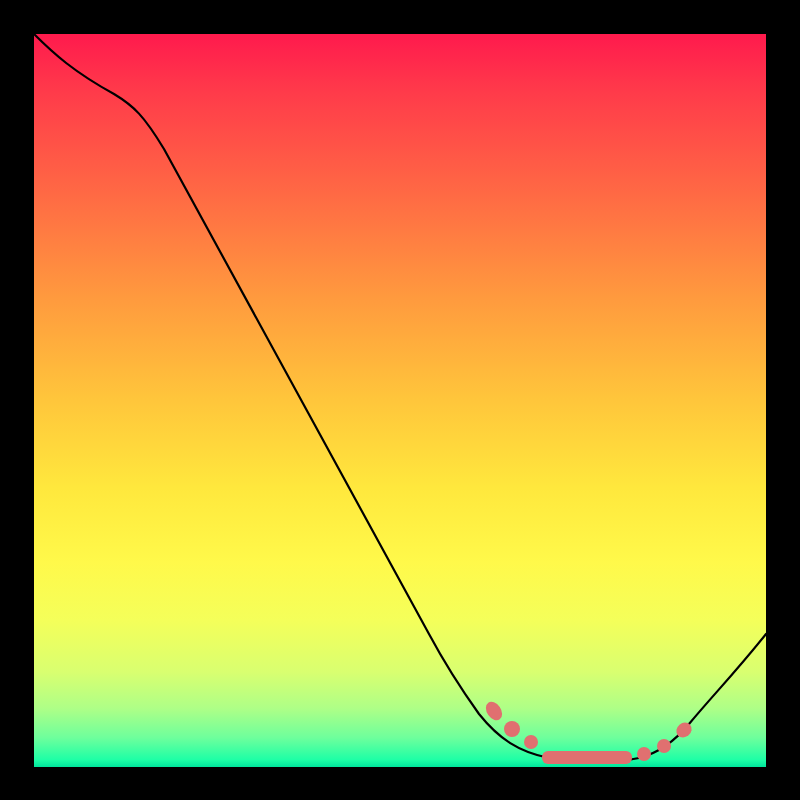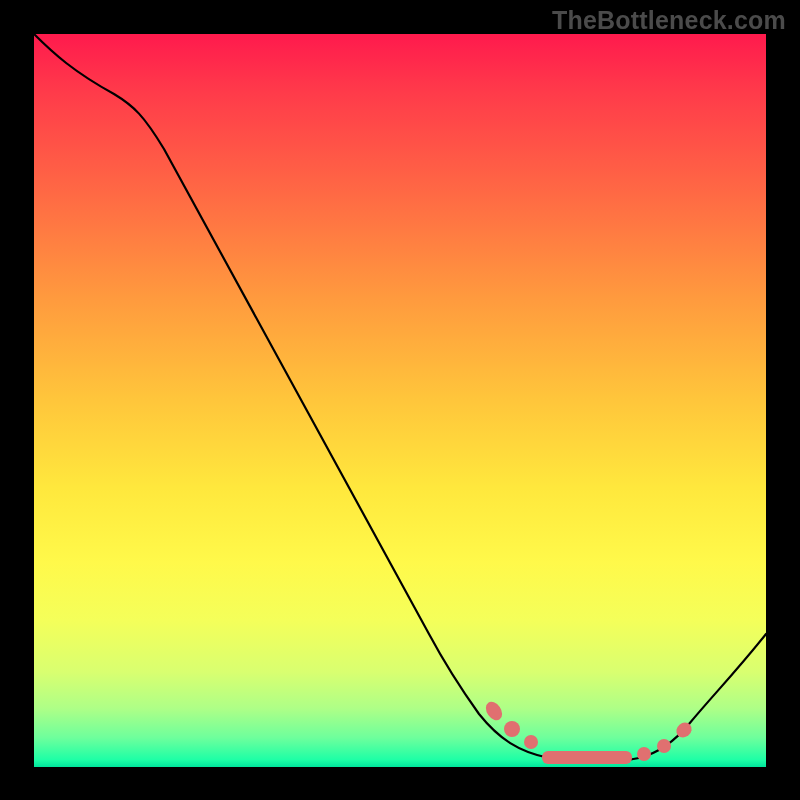--- a/index.html
+++ b/index.html
@@ -78,21 +78,20 @@
   }
   .bead-long {
     fill: #e07070;
     stroke: none;
   }
 </style>
 </head>
 <body>
 
 <div class="frame">
-  <div class="watermark">TheBottleneck.com</div>
   <div class="plot-area">
     <div class="gradient"></div>
     <svg class="overlay" viewBox="0 0 732 733" preserveAspectRatio="none">
       <path class="curve" d="M 0 0
                C 20 20, 40 38, 80 60
                C 100 72, 110 82, 130 115
                L 395 600
                C 410 628, 425 652, 445 680
                C 465 705, 485 718, 515 724
                C 545 730, 575 730, 605 724

